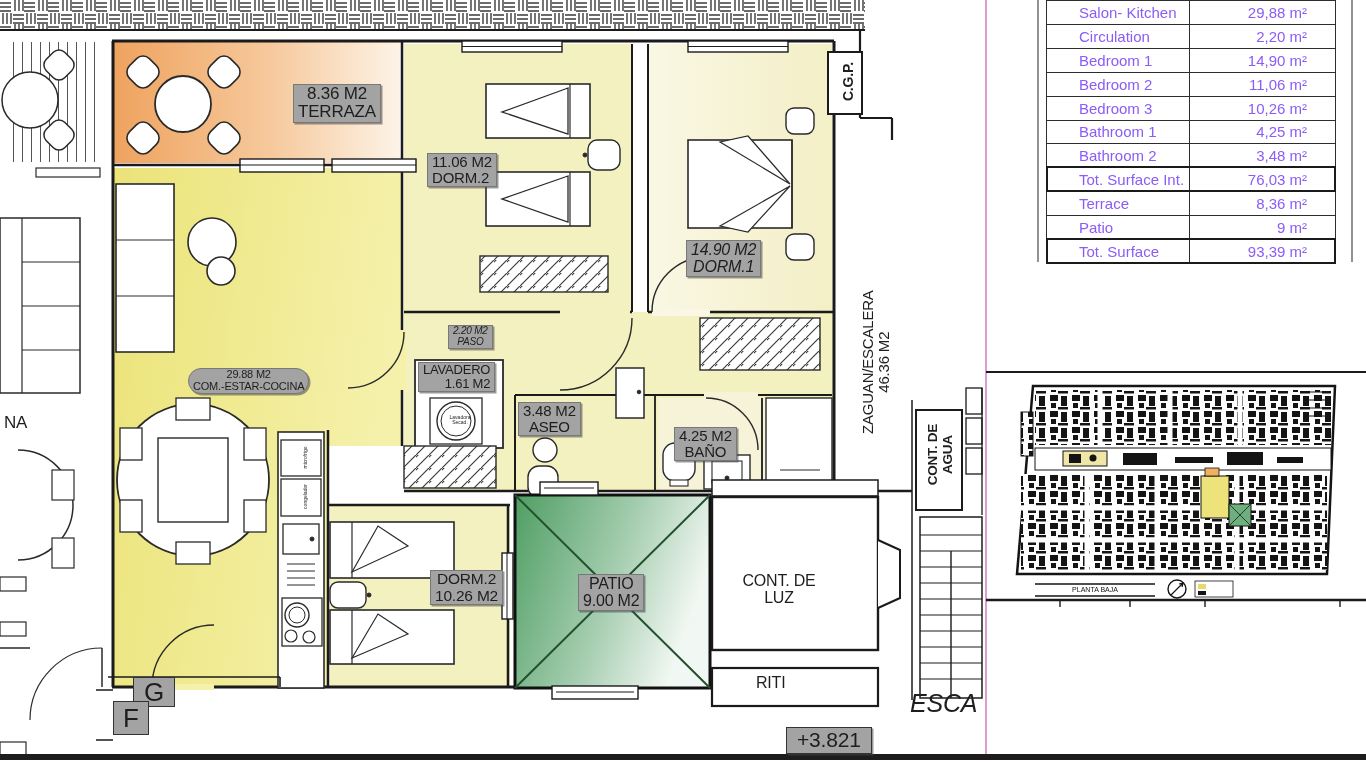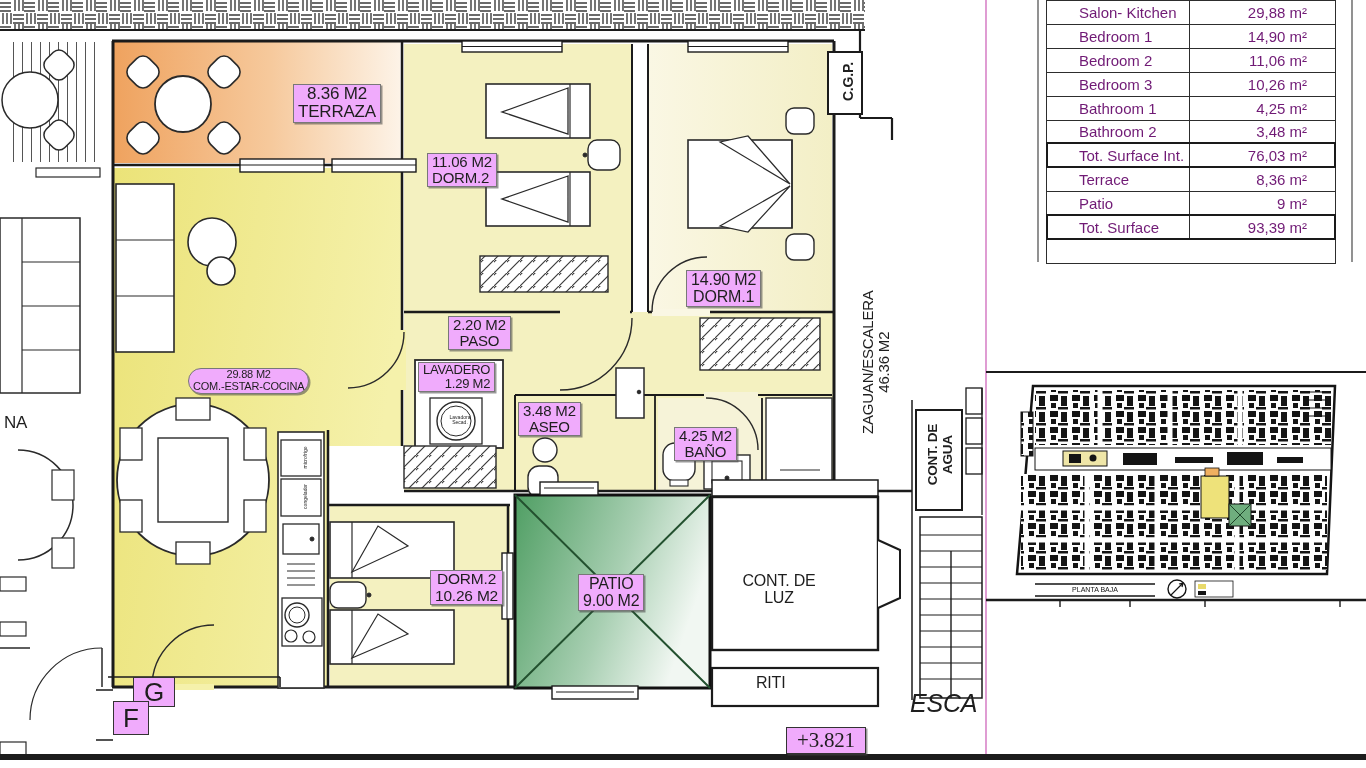--- a/index.html
+++ b/index.html
@@ -1,27 +1,27 @@
 <!DOCTYPE html>
 <html style="--terrace_orange: #f0a360; --living_yellow: #eee88a; --bedroom_cream: #f4f1c0; --patio_green: #4f9e63; --accent_magenta: #d884c8;"><head>
 <meta charset="utf-8">
 <style>
   html,body{margin:0;padding:0;background:#ffffff;}
   #canvas{position:relative;width:1366px;height:768px;overflow:hidden;
           font-family:"Liberation Sans",sans-serif;background:#fff;}
   svg{position:absolute;left:0;top:0;}
-  .lbl{position:absolute;background:#f0abfc;border:1px solid #787878;
+  .lbl{position:absolute;background:#a3a3a3;border:1px solid #787878;
        box-shadow:1.5px 1.5px 0 rgba(70,70,70,.55);color:#1e1e1e;
        padding:0 4px;line-height:1.08;text-align:center;letter-spacing:-0.2px;white-space:nowrap;}
   .plain{border:none;box-shadow:none;background:transparent;}
   .rot{transform:rotate(-90deg);}
   .tiny{font-size:5px;line-height:1;letter-spacing:0;}
   
   #area-table{position:absolute;left:1046px;top:0;width:288px;height:263px;
-              display:grid;grid-template-rows:repeat(11,1fr);color:#701a75;
+              display:grid;grid-template-rows:repeat(11,1fr);color:#8b5cf6;
               border-left:1px solid #2d2d2d;border-right:1px solid #2d2d2d;border-bottom:1px solid #2d2d2d;}
   .trow{display:flex;border-top:1px solid #2d2d2d;font-size:15px;}
   .trow.hl{outline:2.5px solid #1a1a1a;outline-offset:-1px;z-index:2;}
   .tcell{display:flex;align-items:center;}
   .tlabel{flex:1;padding-left:32px;border-right:1px solid #2d2d2d;}
   .tvalue{width:117px;justify-content:flex-end;padding-right:28px;}
 </style>
 </head>
 <body>
 
@@ -322,38 +322,38 @@
 <div class="lbl" style="left:293px;top:84px;font-size:17px;">
   <span>8.36 M2</span><br>
   <span>TERRAZA</span>
 </div>
 
 <div class="lbl" style="left:427px;top:153px;font-size:15px;text-align:left;">
   <span>11.06 M2</span><br>
   <span>DORM.2</span>
 </div>
 
-<div class="lbl" style="left:686px;top:270px;font-size:16px;">
+<div class="lbl" style="left:686px;top:240px;font-size:16px;font-style:italic;">
   <span>14.90 M2</span><br>
   <span>DORM.1</span>
 </div>
 
 <div class="lbl" style="left:188px;top:368px;font-size:11px;border-radius:14px;">
   <span>29.88 M2</span><br>
   <span>COM.-ESTAR-COCINA</span>
 </div>
 
-<div class="lbl" style="left:448px;top:316px;font-size:15px;">
+<div class="lbl" style="left:448px;top:325px;font-size:10px;font-style:italic;">
   <span>2.20 M2</span><br>
   <span>PASO</span>
 </div>
 
 <div class="lbl" style="left:418px;top:362px;font-size:13px;text-align:right;">
   <span>LAVADERO</span><br>
-  <span>1.29 M2</span>
+  <span>1.61 M2</span>
 </div>
 
 <div class="lbl" style="left:518px;top:402px;font-size:15px;">
   <span>3.48 M2</span><br>
   <span>ASEO</span>
 </div>
 
 <div class="lbl" style="left:674px;top:399px;font-size:15px;margin-top:28px;">
   <span>4.25 M2</span><br>
   <span>BAÑO</span>
@@ -385,21 +385,21 @@
 
 <div class="lbl plain rot" style="left:882px;top:440px;width:110px;font-size:13.5px;font-weight:bold;">
   <span>CONT. DE</span><br>
   <span>AGUA</span>
 </div>
 
 <div class="lbl plain rot" style="left:810px;top:74px;width:70px;font-size:14px;font-weight:bold;">
   <span>C.G.P.</span>
 </div>
 
-<div class="lbl" style="left:786px;top:727px;font-size:21px;padding:1px 10px;border-width:1.5px;border-color:#333;font-family:Liberation Serif, serif;">
+<div class="lbl" style="left:786px;top:727px;font-size:21px;padding:1px 10px;border-width:1.5px;border-color:#333;">
   <span>+3.821</span>
 </div>
 
 <div class="lbl plain" style="left:906px;top:690px;font-size:25px;font-style:italic;">
   <span>ESCA</span>
 </div>
 
 <div class="lbl" style="left:133px;top:677px;font-size:26px;padding:0 10px;border-color:#333;box-shadow:none;">
   <span>G</span>
 </div>
@@ -424,20 +424,24 @@
 <div class="lbl plain tiny rot" style="left:281px;top:494px;width:40px;">
   <span>congelador</span>
 </div>
 
 <div id="area-table">
   <div class="trow">
         <div class="tcell tlabel">Salon- Kitchen</div>
         <div class="tcell tvalue">29,88 m²</div>
       </div>
   <div class="trow">
+        <div class="tcell tlabel">Circulation</div>
+        <div class="tcell tvalue">2,20 m²</div>
+      </div>
+  <div class="trow">
         <div class="tcell tlabel">Bedroom 1</div>
         <div class="tcell tvalue">14,90 m²</div>
       </div>
   <div class="trow">
         <div class="tcell tlabel">Bedroom 2</div>
         <div class="tcell tvalue">11,06 m²</div>
       </div>
   <div class="trow">
         <div class="tcell tlabel">Bedroom 3</div>
         <div class="tcell tvalue">10,26 m²</div>

